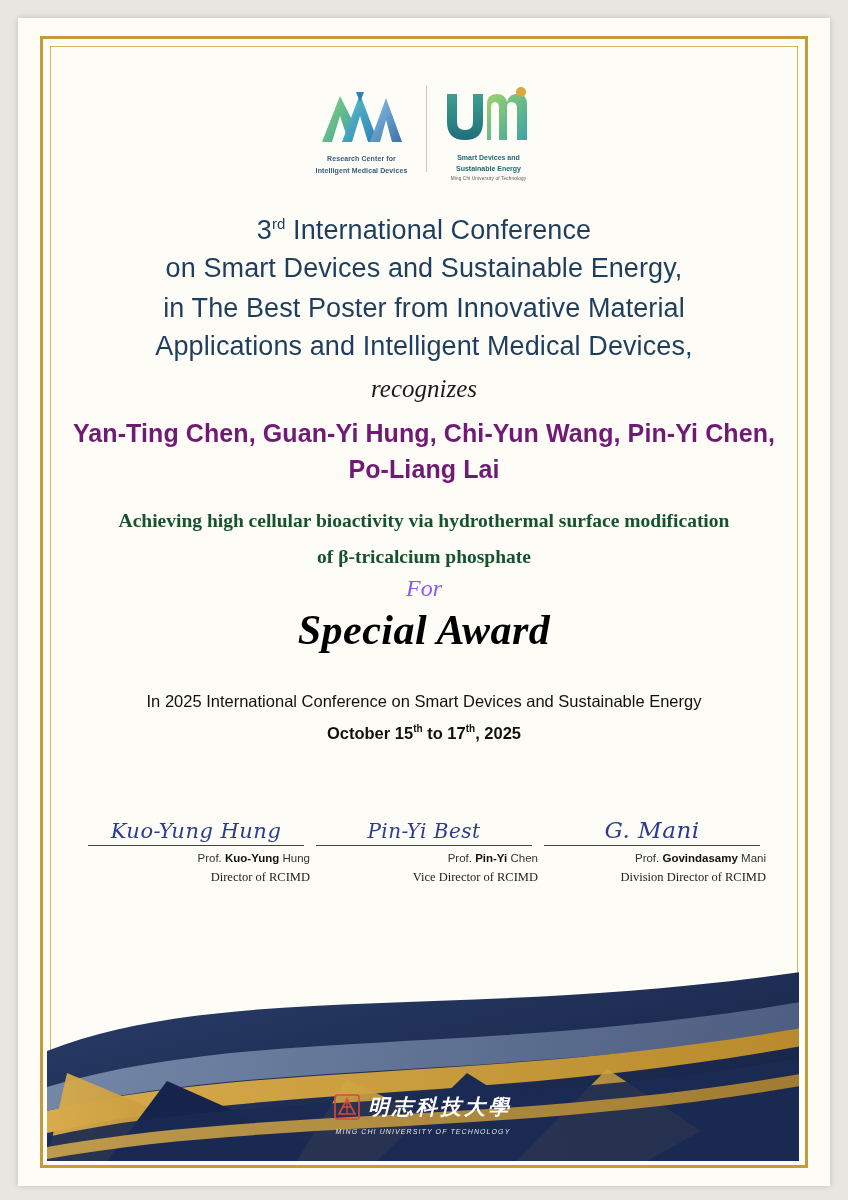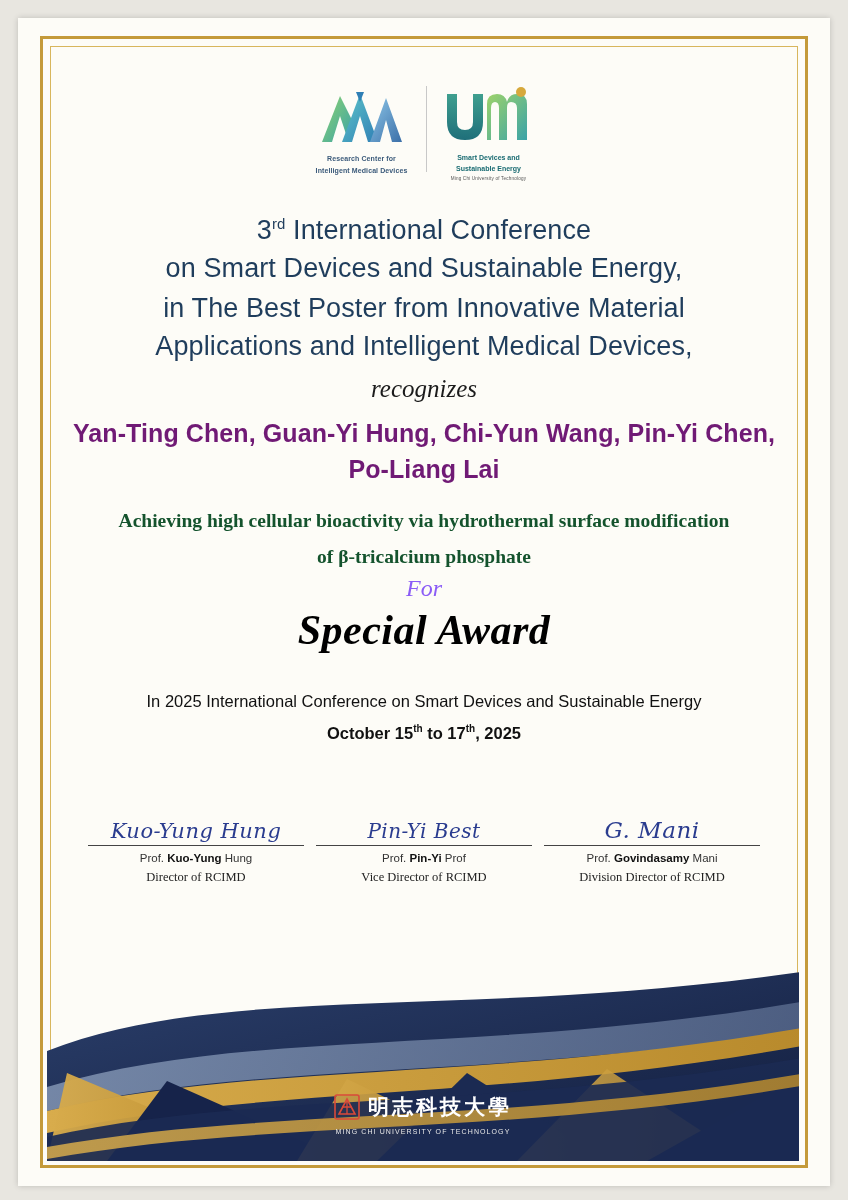--- a/index.html
+++ b/index.html
@@ -177,21 +177,21 @@
   }
   .event-date .sup { font-size: 10px; vertical-align: super; }
 
   
   .signatures {
     margin-top: 58px;
     display: flex;
     justify-content: space-between;
     padding: 0 18px;
   }
-  .sig-col { width: 232px; text-align: center; }
+  .sig-col { width: 232px; text-align: right; }
   .sig-script {
     height: 42px;
     font-family: "DejaVu Serif", serif;
     font-style: italic;
     font-size: 21px;
     color: #2a3c8f;
     display: flex;
     align-items: flex-end;
     justify-content: center;
     padding-bottom: 2px;
@@ -217,20 +217,21 @@
   }
 
   
   .footer-art {
     position: absolute;
     left: 29px;
     right: 31px;
     bottom: 25px;
     height: 200px;
     overflow: hidden;
+    font-style: italic;
   }
   .footer-art svg { display: block; }
 
   .footer-logo {
     position: absolute;
     left: 0;
     right: 0;
     bottom: 40px;
     display: flex;
     justify-content: center;
@@ -399,21 +400,21 @@
         <div class="sig-col">
           <div class="sig-script s1">Kuo-Yung Hung</div>
           <div class="sig-rule"></div>
           <div class="sig-name"><span>Prof. </span><b>Kuo-Yung</b><span> Hung</span></div>
           <div class="sig-role">Director of RCIMD</div>
         </div>
 
         <div class="sig-col">
           <div class="sig-script s2">Pin-Yi Best</div>
           <div class="sig-rule"></div>
-          <div class="sig-name"><span>Prof. </span><b>Pin-Yi</b><span> Prof</span></div>
+          <div class="sig-name"><span>Prof. </span><b>Pin-Yi</b><span> Chen</span></div>
           <div class="sig-role">Vice Director of RCIMD</div>
         </div>
 
         <div class="sig-col">
           <div class="sig-script s3">G. Mani</div>
           <div class="sig-rule"></div>
           <div class="sig-name"><span>Prof. </span><b>Govindasamy</b><span> Mani</span></div>
           <div class="sig-role">Division Director of RCIMD</div>
         </div>
 

